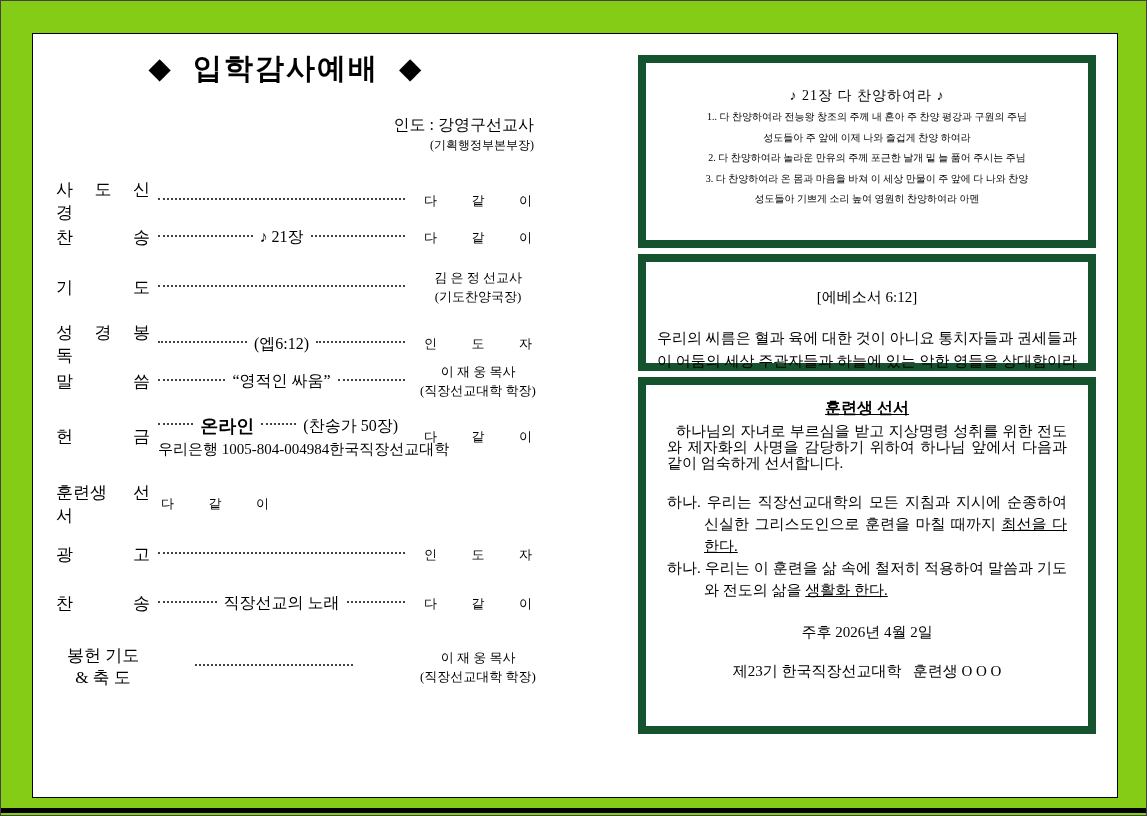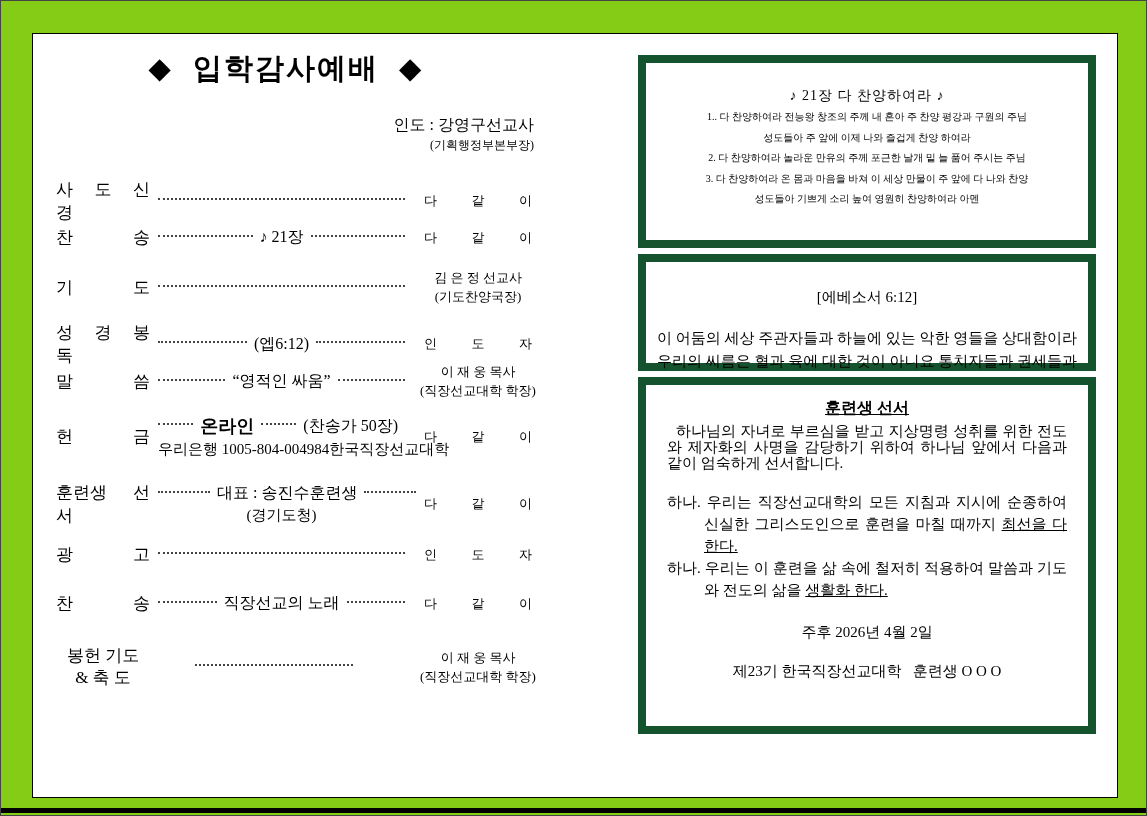--- a/index.html
+++ b/index.html
@@ -152,28 +152,20 @@
       </div>
       <div class="mid-sub">우리은행 1005-804-004984한국직장선교대학</div>
     </div>
     <div class="value">
         <div class="value-main spread">다 같 이</div>
       </div>
   </div>
 
   <div class="row" style="top:480px;">
     <div class="label">훈련생 선서</div>
-    <div class="mid-col">
-      <div class="mid-line">
-        <span class="dots short"></span>
-        <span class="mid-text">대표 : 송진수훈련생</span>
-        <span class="dots short"></span>
-      </div>
-      <div class="mid-sub">(경기도청)</div>
-    </div>
     <div class="value">
         <div class="value-main spread">다 같 이</div>
       </div>
   </div>
 
   <div class="row" style="top:542px;">
     <div class="label">광 고</div>
     <div class="mid">
         <span class="dots"></span>
       </div>
@@ -212,22 +204,22 @@
     <div class="hymn-title">♪ 21장 다 찬양하여라 ♪</div>
     <div class="hymn-line">1.. 다 찬양하여라 전능왕 창조의 주께 내 혼아 주 찬양 평강과 구원의 주님</div>
     <div class="hymn-line">성도들아 주 앞에 이제 나와 즐겁게 찬양 하여라</div>
     <div class="hymn-line">2. 다 찬양하여라 놀라운 만유의 주께 포근한 날개 밑 늘 품어 주시는 주님</div>
     <div class="hymn-line">3. 다 찬양하여라 온 몸과 마음을 바쳐 이 세상 만물이 주 앞에 다 나와 찬양</div>
     <div class="hymn-line">성도들아 기쁘게 소리 높여 영원히 찬양하여라 아멘</div>
   </div>
 
   <div class="rbox box-scripture">
     <div class="scripture-ref">[에베소서 6:12]</div>
+    <div class="scripture-line">우리의 씨름은 혈과 육에 대한 것이 아니요 통치자들과 권세들과</div>
     <div class="scripture-line">이 어둠의 세상 주관자들과 하늘에 있는 악한 영들을 상대함이라</div>
-    <div class="scripture-line">우리의 씨름은 혈과 육에 대한 것이 아니요 통치자들과 권세들과</div>
   </div>
 
   <div class="rbox box-oath">
     <div class="oath-title">훈련생 선서</div>
     <div class="oath-intro">하나님의 자녀로 부르심을 받고 지상명령 성취를 위한 전도와 제자화의 사명을 감당하기 위하여 하나님 앞에서 다음과 같이 엄숙하게 선서합니다.</div>
     <div class="oath-items">
       <div class="oath-item"><span class="lead">하나.</span><span> 우리는 직장선교대학의 모든 지침과 지시에 순종하여 신실한 그리스도인으로 훈련을 마칠 때까지 </span><span class="emph">최선을 다한다.</span></div>
       <div class="oath-item"><span class="lead">하나.</span><span> 우리는 이 훈련을 삶 속에 철저히 적용하여 말씀과 기도와 전도의 삶을 </span><span class="emph">생활화 한다.</span></div>
     </div>
     <div class="oath-date">주후 2026년 4월 2일</div>

